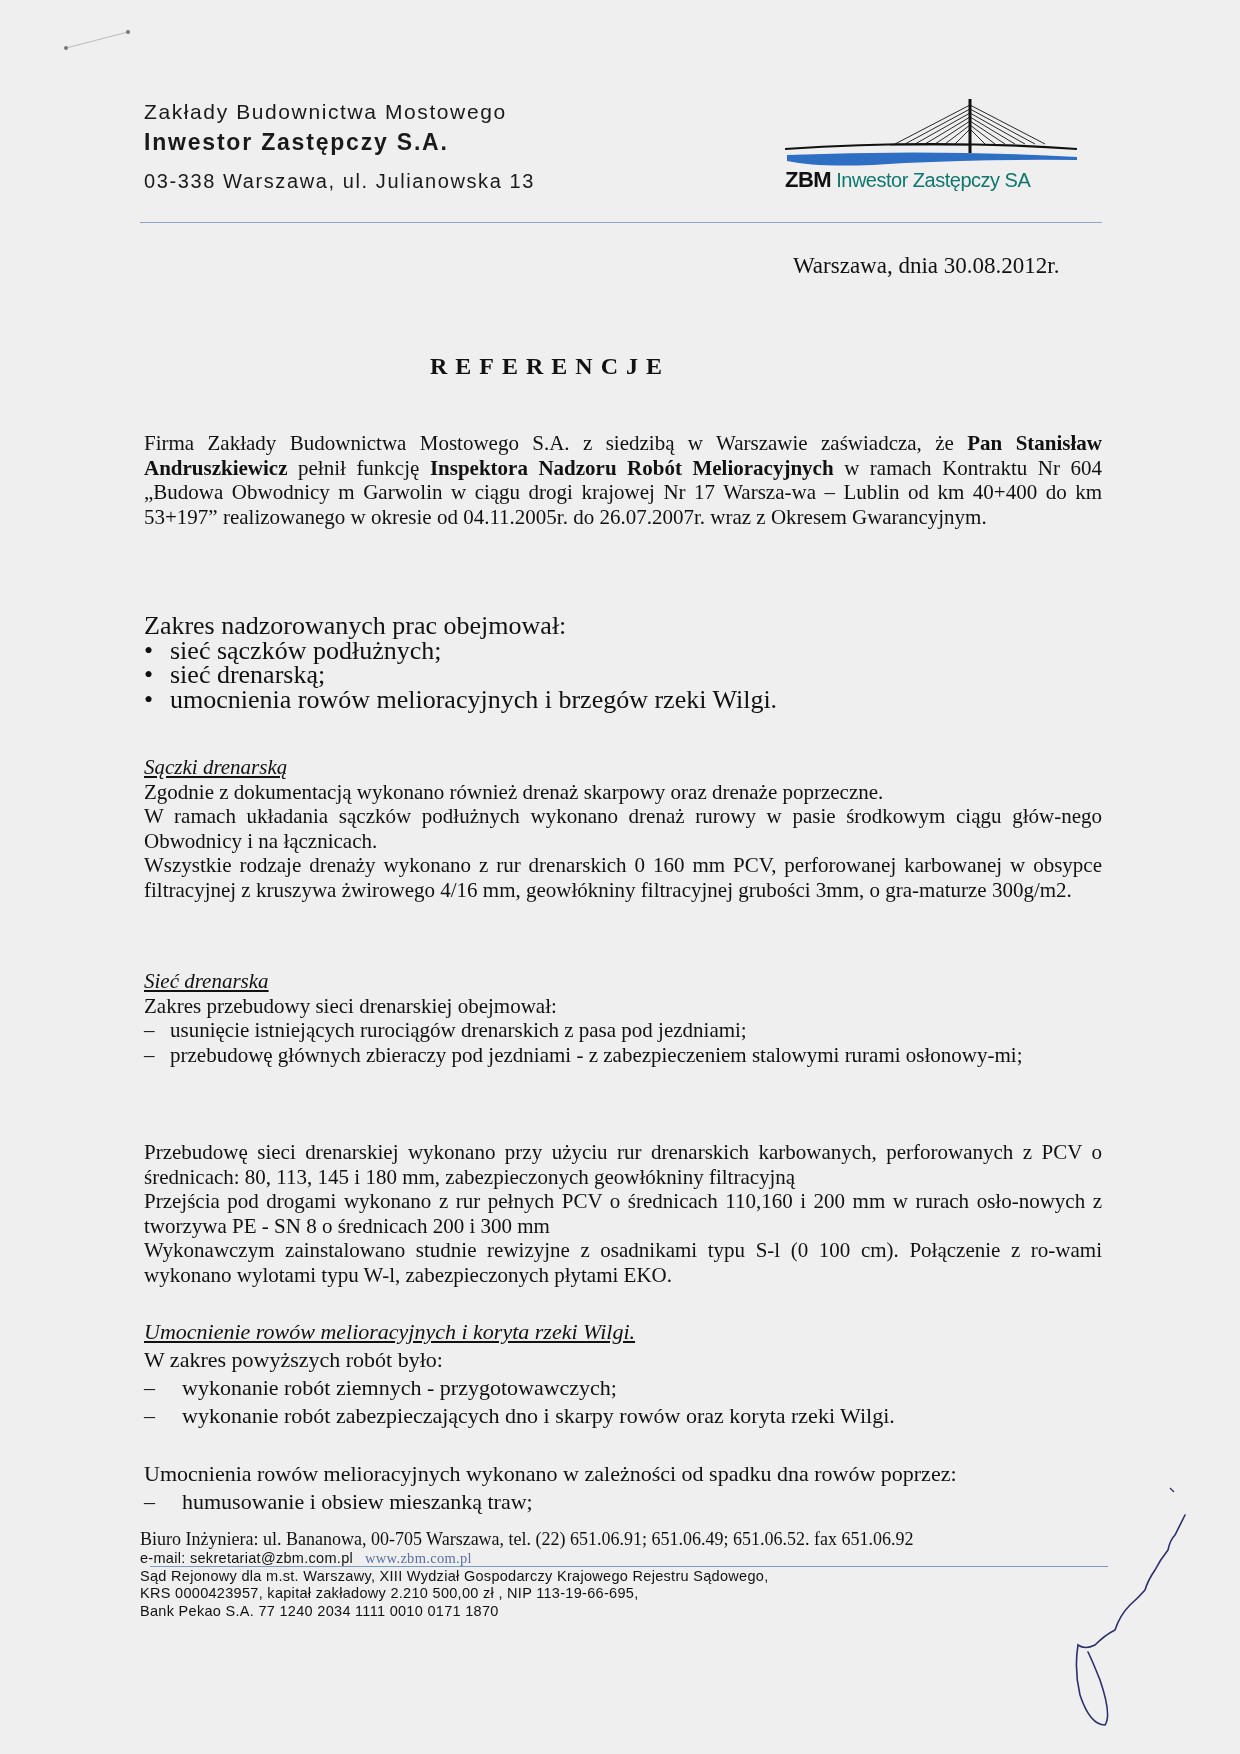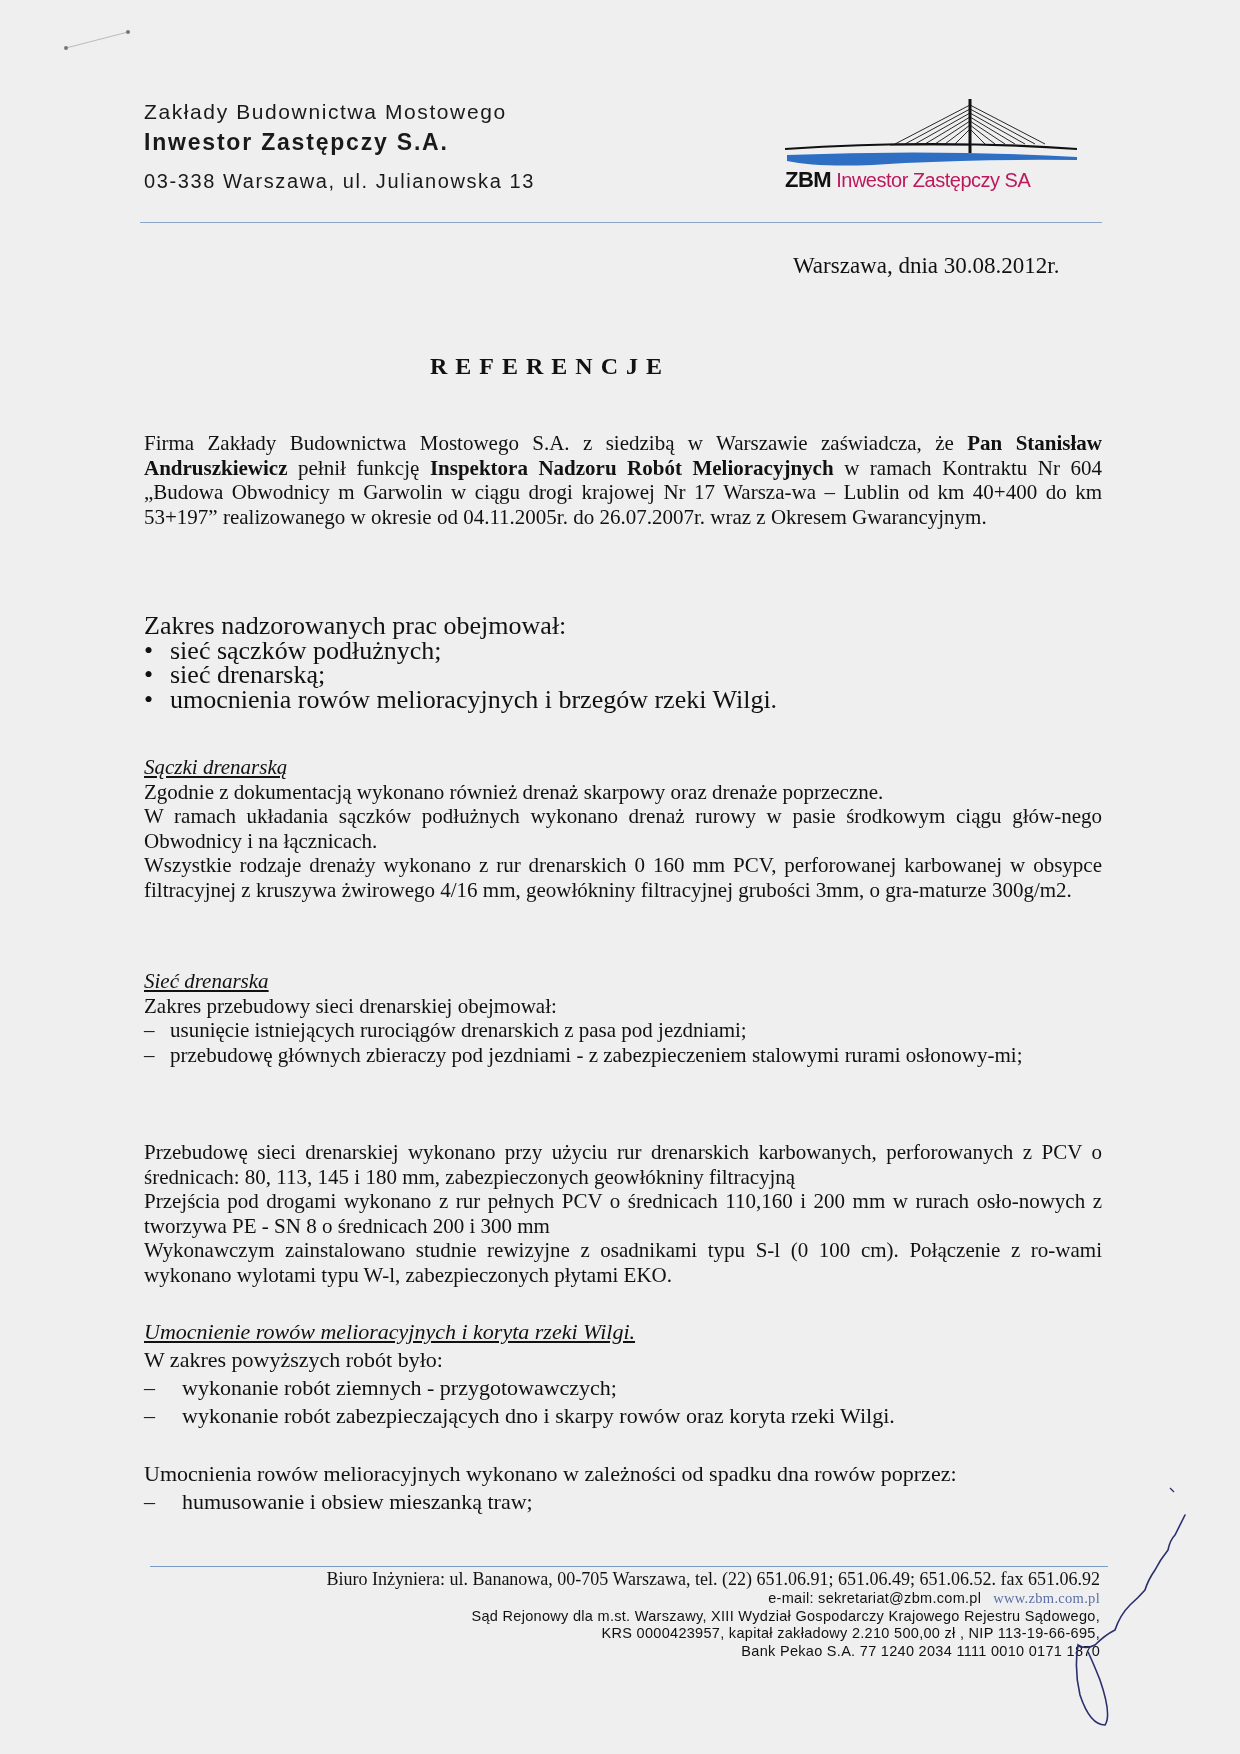--- a/index.html
+++ b/index.html
@@ -22,21 +22,21 @@
   .bullets li .mk, .dashes li .mk { position:absolute; left:0; top:0; }
   .sec-head { font-style:italic; text-decoration:underline; }
   #p1 { top:431px; }
   #scope { top:614px; }
   #s1 { top:755px; }
   #s2 { top:969px; }
   #s3 { top:1140px; }
   #s4 { top:1318px; font-size:22px; line-height:28px; }
   #s5 { top:1460px; font-size:22px; line-height:28px; }
   #frule { left:150px; top:1566px; width:958px; height:1px; background:#7b9cc2; }
-  #foot { left:140px; top:1568px; width:960px; text-align:right; }
+  #foot { left:140px; top:1528px; width:960px; text-align:left; }
   #foot .f1 { font-family:"Liberation Serif", serif; font-size:18px; line-height:22px; }
   #foot .f2, #foot .f3, #foot .f4, #foot .f5 { font-family:"Liberation Sans", sans-serif; font-size:14.5px; line-height:17.5px; letter-spacing:0.3px; }
   #foot .www { font-family:"Liberation Serif", serif; color:#5a6fa6; margin-left:12px; }
   #sig { left:1060px; top:1480px; width:170px; height:250px; }
   #mark { left:40px; top:20px; width:100px; height:40px; }
 </style>
 </head>
 <body>
 
 <svg id="mark" class="abs" viewBox="0 0 100 40">
@@ -67,21 +67,21 @@
       <line x1="185" y1="24" x2="220" y2="47"></line>
       <line x1="185" y1="28" x2="210" y2="47"></line>
       <line x1="185" y1="32" x2="200" y2="47"></line>
     </g>
     <line x1="185" y1="2" x2="185" y2="56" stroke="#111" stroke-width="3"></line>
     <path d="M0 52 Q150 42 292 52" stroke="#111" stroke-width="2.2" fill="none"></path>
     <path d="M2 58 Q150 52 292 60 L292 63 Q200 62 120 66 Q40 72 2 64 Z" fill="#2e6fc4"></path>
   </svg>
   <div style="font-family:'Liberation Sans',sans-serif; font-size:20px; margin-top:-4px; letter-spacing:-0.5px;">
     <span style="font-weight:bold; font-size:22px;">ZBM</span>
-    <span style="color:#be185d;">Inwestor Zastępczy SA</span>
+    <span style="color:#0f766e;">Inwestor Zastępczy SA</span>
   </div>
 </div>
 
 <div id="hrule" class="abs"></div>
 
 <div id="date" class="abs">Warszawa, dnia 30.08.2012r.</div>
 <div id="title" class="abs">REFERENCJE</div>
 
 <div id="p1" class="abs body">
   <span>Firma Zakłady Budownictwa Mostowego S.A. z siedzibą w Warszawie zaświadcza, że </span><b>Pan Stanisław Andruszkiewicz</b><span> pełnił funkcję </span><b>Inspektora Nadzoru Robót Melioracyjnych</b><span> w ramach Kontraktu Nr 604 „Budowa Obwodnicy m Garwolin w ciągu drogi krajowej Nr 17 Warsza-wa – Lublin od km 40+400 do km 53+197” realizowanego w okresie od 04.11.2005r. do 26.07.2007r. wraz z Okresem Gwarancyjnym.</span>

